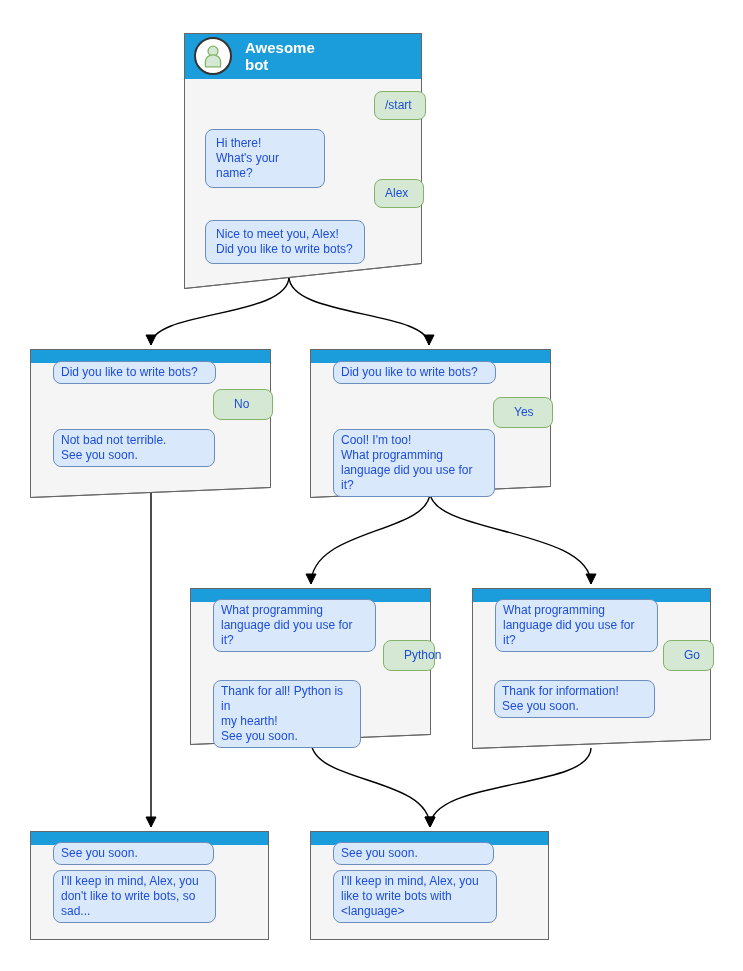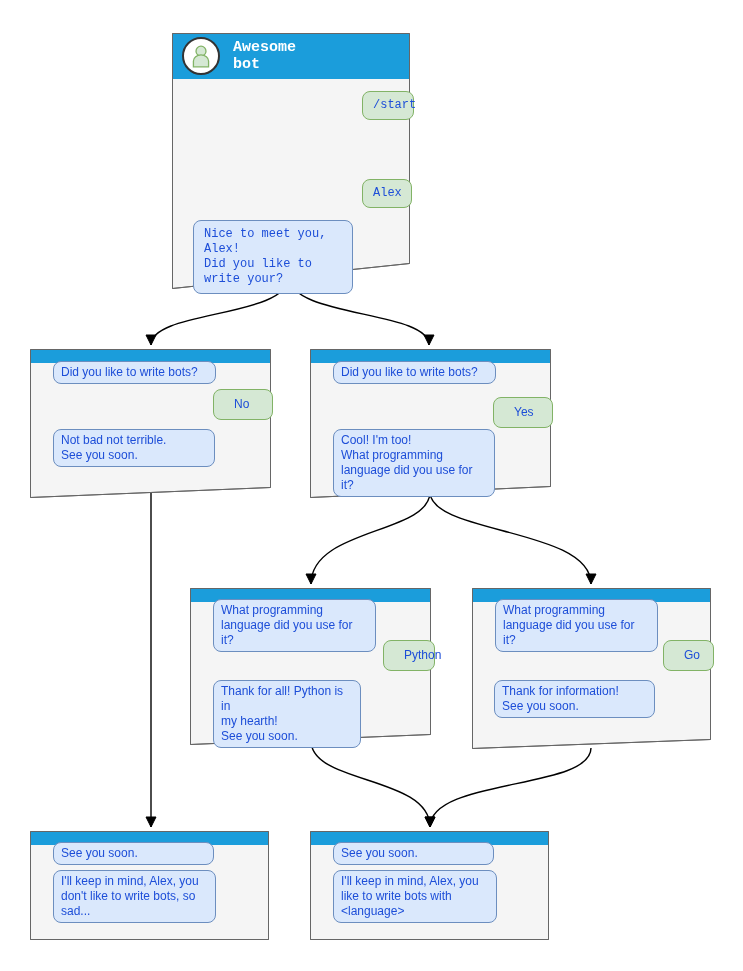--- a/index.html
+++ b/index.html
@@ -44,39 +44,41 @@
     </defs>
     <path class="edge" d="M 289 276.5 C 289 318, 151 310, 151 345" marker-end="url(#arrow)"></path>
     <path class="edge" d="M 289 276.5 C 289 318, 429 310, 429 345" marker-end="url(#arrow)"></path>
     <path class="edge" d="M 151 492 L 151 827" marker-end="url(#arrow)"></path>
     <path class="edge" d="M 430 492 C 430 534, 311 528, 311 584" marker-end="url(#arrow)"></path>
     <path class="edge" d="M 430 492 C 430 534, 591 528, 591 584" marker-end="url(#arrow)"></path>
     <path class="edge" d="M 311 741 C 311 784, 430 776, 430 827" marker-end="url(#arrow)"></path>
     <path class="edge" d="M 591 748 C 591 790, 430 778, 430 827" marker-end="url(#arrow)"></path>
   </svg>
 
-  <div class="node root" style="left:172px;top:33px;width:238px;height:256px;font-family:Liberation Mono, monospace;">
+  <div class="node root" style="left:184px;top:33px;width:238px;height:256px;">
     <svg class="shape" width="239" height="257">
       <polygon class="box-shape" points="0.5,0.5 237.5,0.5 237.5,230.5 0.5,255.5"></polygon>
       <rect class="hdr-rect" x="1" y="1" width="236" height="45"></rect>
       <polygon points="0.5,0.5 237.5,0.5 237.5,230.5 0.5,255.5" style="fill:none;stroke:var(--box-border);stroke-width:1;"></polygon>
     </svg>
     <div class="hdr-content">
       <span class="avatar">
         <svg width="26" height="26" viewBox="0 0 24 24">
           <circle cx="12" cy="7.5" r="4.6" style="fill:var(--avatar-fill);stroke:var(--avatar-stroke);stroke-width:1.2;"></circle>
           <path d="M5,22 v-5.5 a7,5.5 0 0 1 14,0 V22 z" style="fill:var(--avatar-fill);stroke:var(--avatar-stroke);stroke-width:1.2;"></path>
         </svg>
       </span>
       <span class="win-title">Awesome bot</span>
     </div>
     <div class="bubble user" style="left:178px;top:58px;width:52px;">/start</div>
+    <div class="bubble bot" style="left:9px;top:96px;width:120px;">Hi there!
+What's your name?</div>
     <div class="bubble user" style="left:178px;top:146px;width:50px;">Alex</div>
     <div class="bubble bot" style="left:9px;top:187px;width:160px;">Nice to meet you, Alex!
-Did you like to write your?</div>
+Did you like to write bots?</div>
   </div>
 
   <div class="node" style="left:30px;top:349px;width:240px;height:149px;">
     <svg class="shape" width="242" height="151">
       <polygon class="box-shape" points="0.5,0.5 240.5,0.5 240.5,138.5 0.5,148.5"></polygon>
       <rect class="hdr-rect" x="1" y="1" width="239" height="13"></rect>
       <polygon points="0.5,0.5 240.5,0.5 240.5,138.5 0.5,148.5" style="fill:none;stroke:var(--box-border);stroke-width:1;"></polygon>
     </svg>
     <div class="bubble bot" style="left:11px;top:12px;width:163px;">Did you like to write bots?</div>
     <div class="bubble user" style="left:171px;top:40px;width:60px;">No</div>

